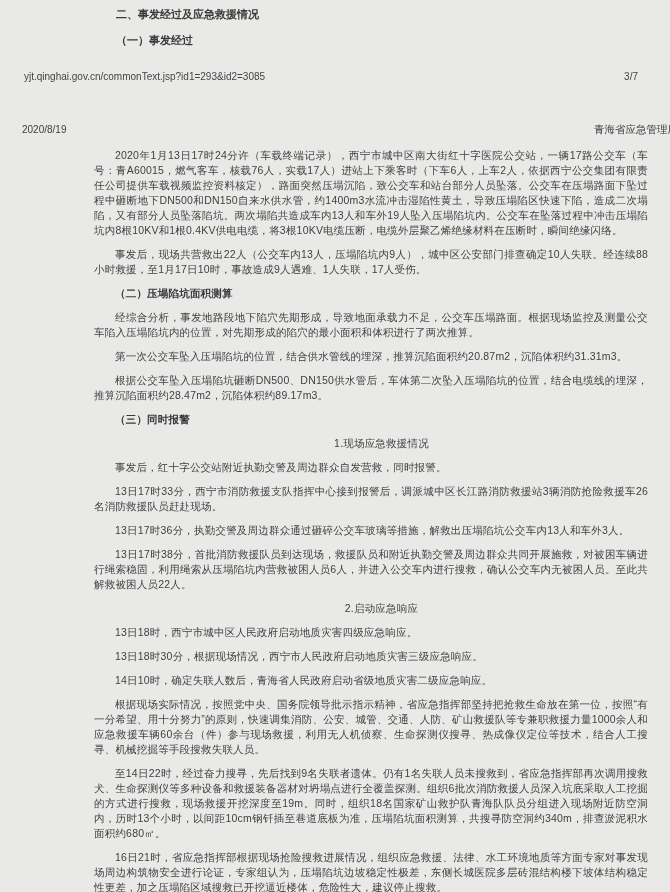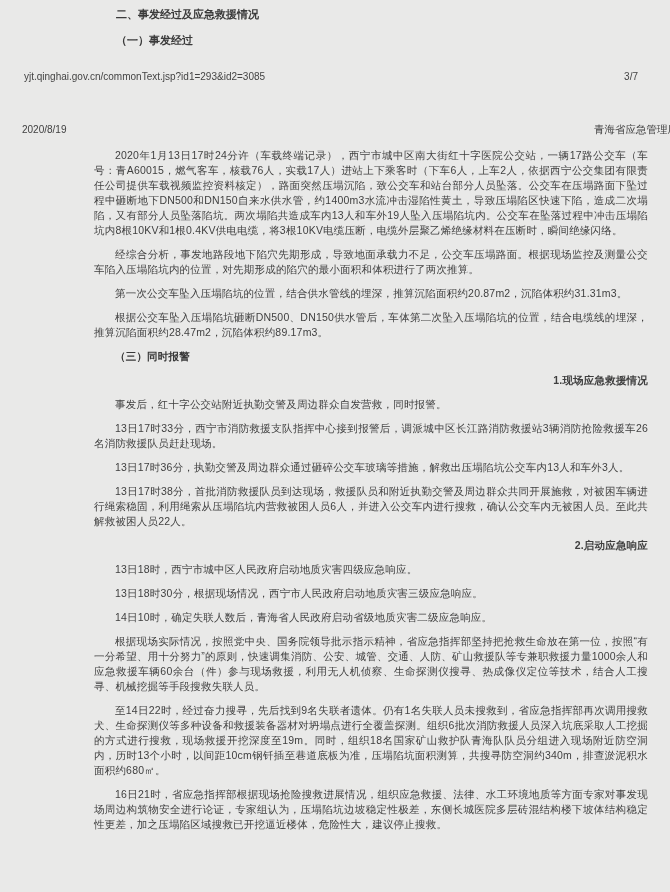--- a/index.html
+++ b/index.html
@@ -77,22 +77,21 @@
     text-indent: 2em;
     color: #3f3f3f;
     letter-spacing: 0.2px;
   }
   .heading {
     font-weight: bold;
     color: #383838;
     text-align: left;
   }
   .subheading {
-    text-align: right;
-    font-weight: bold;
+    text-align: center;
   }
 </style>
 </head>
 <body>
 
 <div class="sheet">
 
   <div class="prev-section">
     <div class="prev-heading">二、事发经过及应急救援情况</div>
     <div class="prev-heading">（一）事发经过</div>
@@ -103,20 +102,22 @@
     <span>3/7</span>
   </div>
 
   <div class="print-header">
     <span class="header-date">2020/8/19</span>
     <span class="header-title">青海省应急管理厅</span>
   </div>
 
   <div class="content">
     <div class="para">2020年1月13日17时24分许（车载终端记录），西宁市城中区南大街红十字医院公交站，一辆17路公交车（车号：青A60015，燃气客车，核载76人，实载17人）进站上下乘客时（下车6人，上车2人，依据西宁公交集团有限责任公司提供车载视频监控资料核定），路面突然压塌沉陷，致公交车和站台部分人员坠落。公交车在压塌路面下坠过程中砸断地下DN500和DN150自来水供水管，约1400m3水流冲击湿陷性黄土，导致压塌陷区快速下陷，造成二次塌陷，又有部分人员坠落陷坑。两次塌陷共造成车内13人和车外19人坠入压塌陷坑内。公交车在坠落过程中冲击压塌陷坑内8根10KV和1根0.4KV供电电缆，将3根10KV电缆压断，电缆外层聚乙烯绝缘材料在压断时，瞬间绝缘闪络。</div>
+    <div class="para">事发后，现场共营救出22人（公交车内13人，压塌陷坑内9人），城中区公安部门排查确定10人失联。经连续88小时救援，至1月17日10时，事故造成9人遇难、1人失联，17人受伤。</div>
+    <div class="heading">（二）压塌陷坑面积测算</div>
     <div class="para">经综合分析，事发地路段地下陷穴先期形成，导致地面承载力不足，公交车压塌路面。根据现场监控及测量公交车陷入压塌陷坑内的位置，对先期形成的陷穴的最小面积和体积进行了两次推算。</div>
     <div class="para">第一次公交车坠入压塌陷坑的位置，结合供水管线的埋深，推算沉陷面积约20.87m2，沉陷体积约31.31m3。</div>
     <div class="para">根据公交车坠入压塌陷坑砸断DN500、DN150供水管后，车体第二次坠入压塌陷坑的位置，结合电缆线的埋深，推算沉陷面积约28.47m2，沉陷体积约89.17m3。</div>
     <div class="heading">（三）同时报警</div>
     <div class="subheading">1.现场应急救援情况</div>
     <div class="para">事发后，红十字公交站附近执勤交警及周边群众自发营救，同时报警。</div>
     <div class="para">13日17时33分，西宁市消防救援支队指挥中心接到报警后，调派城中区长江路消防救援站3辆消防抢险救援车26名消防救援队员赶赴现场。</div>
     <div class="para">13日17时36分，执勤交警及周边群众通过砸碎公交车玻璃等措施，解救出压塌陷坑公交车内13人和车外3人。</div>
     <div class="para">13日17时38分，首批消防救援队员到达现场，救援队员和附近执勤交警及周边群众共同开展施救，对被困车辆进行绳索稳固，利用绳索从压塌陷坑内营救被困人员6人，并进入公交车内进行搜救，确认公交车内无被困人员。至此共解救被困人员22人。</div>
     <div class="subheading">2.启动应急响应</div>

